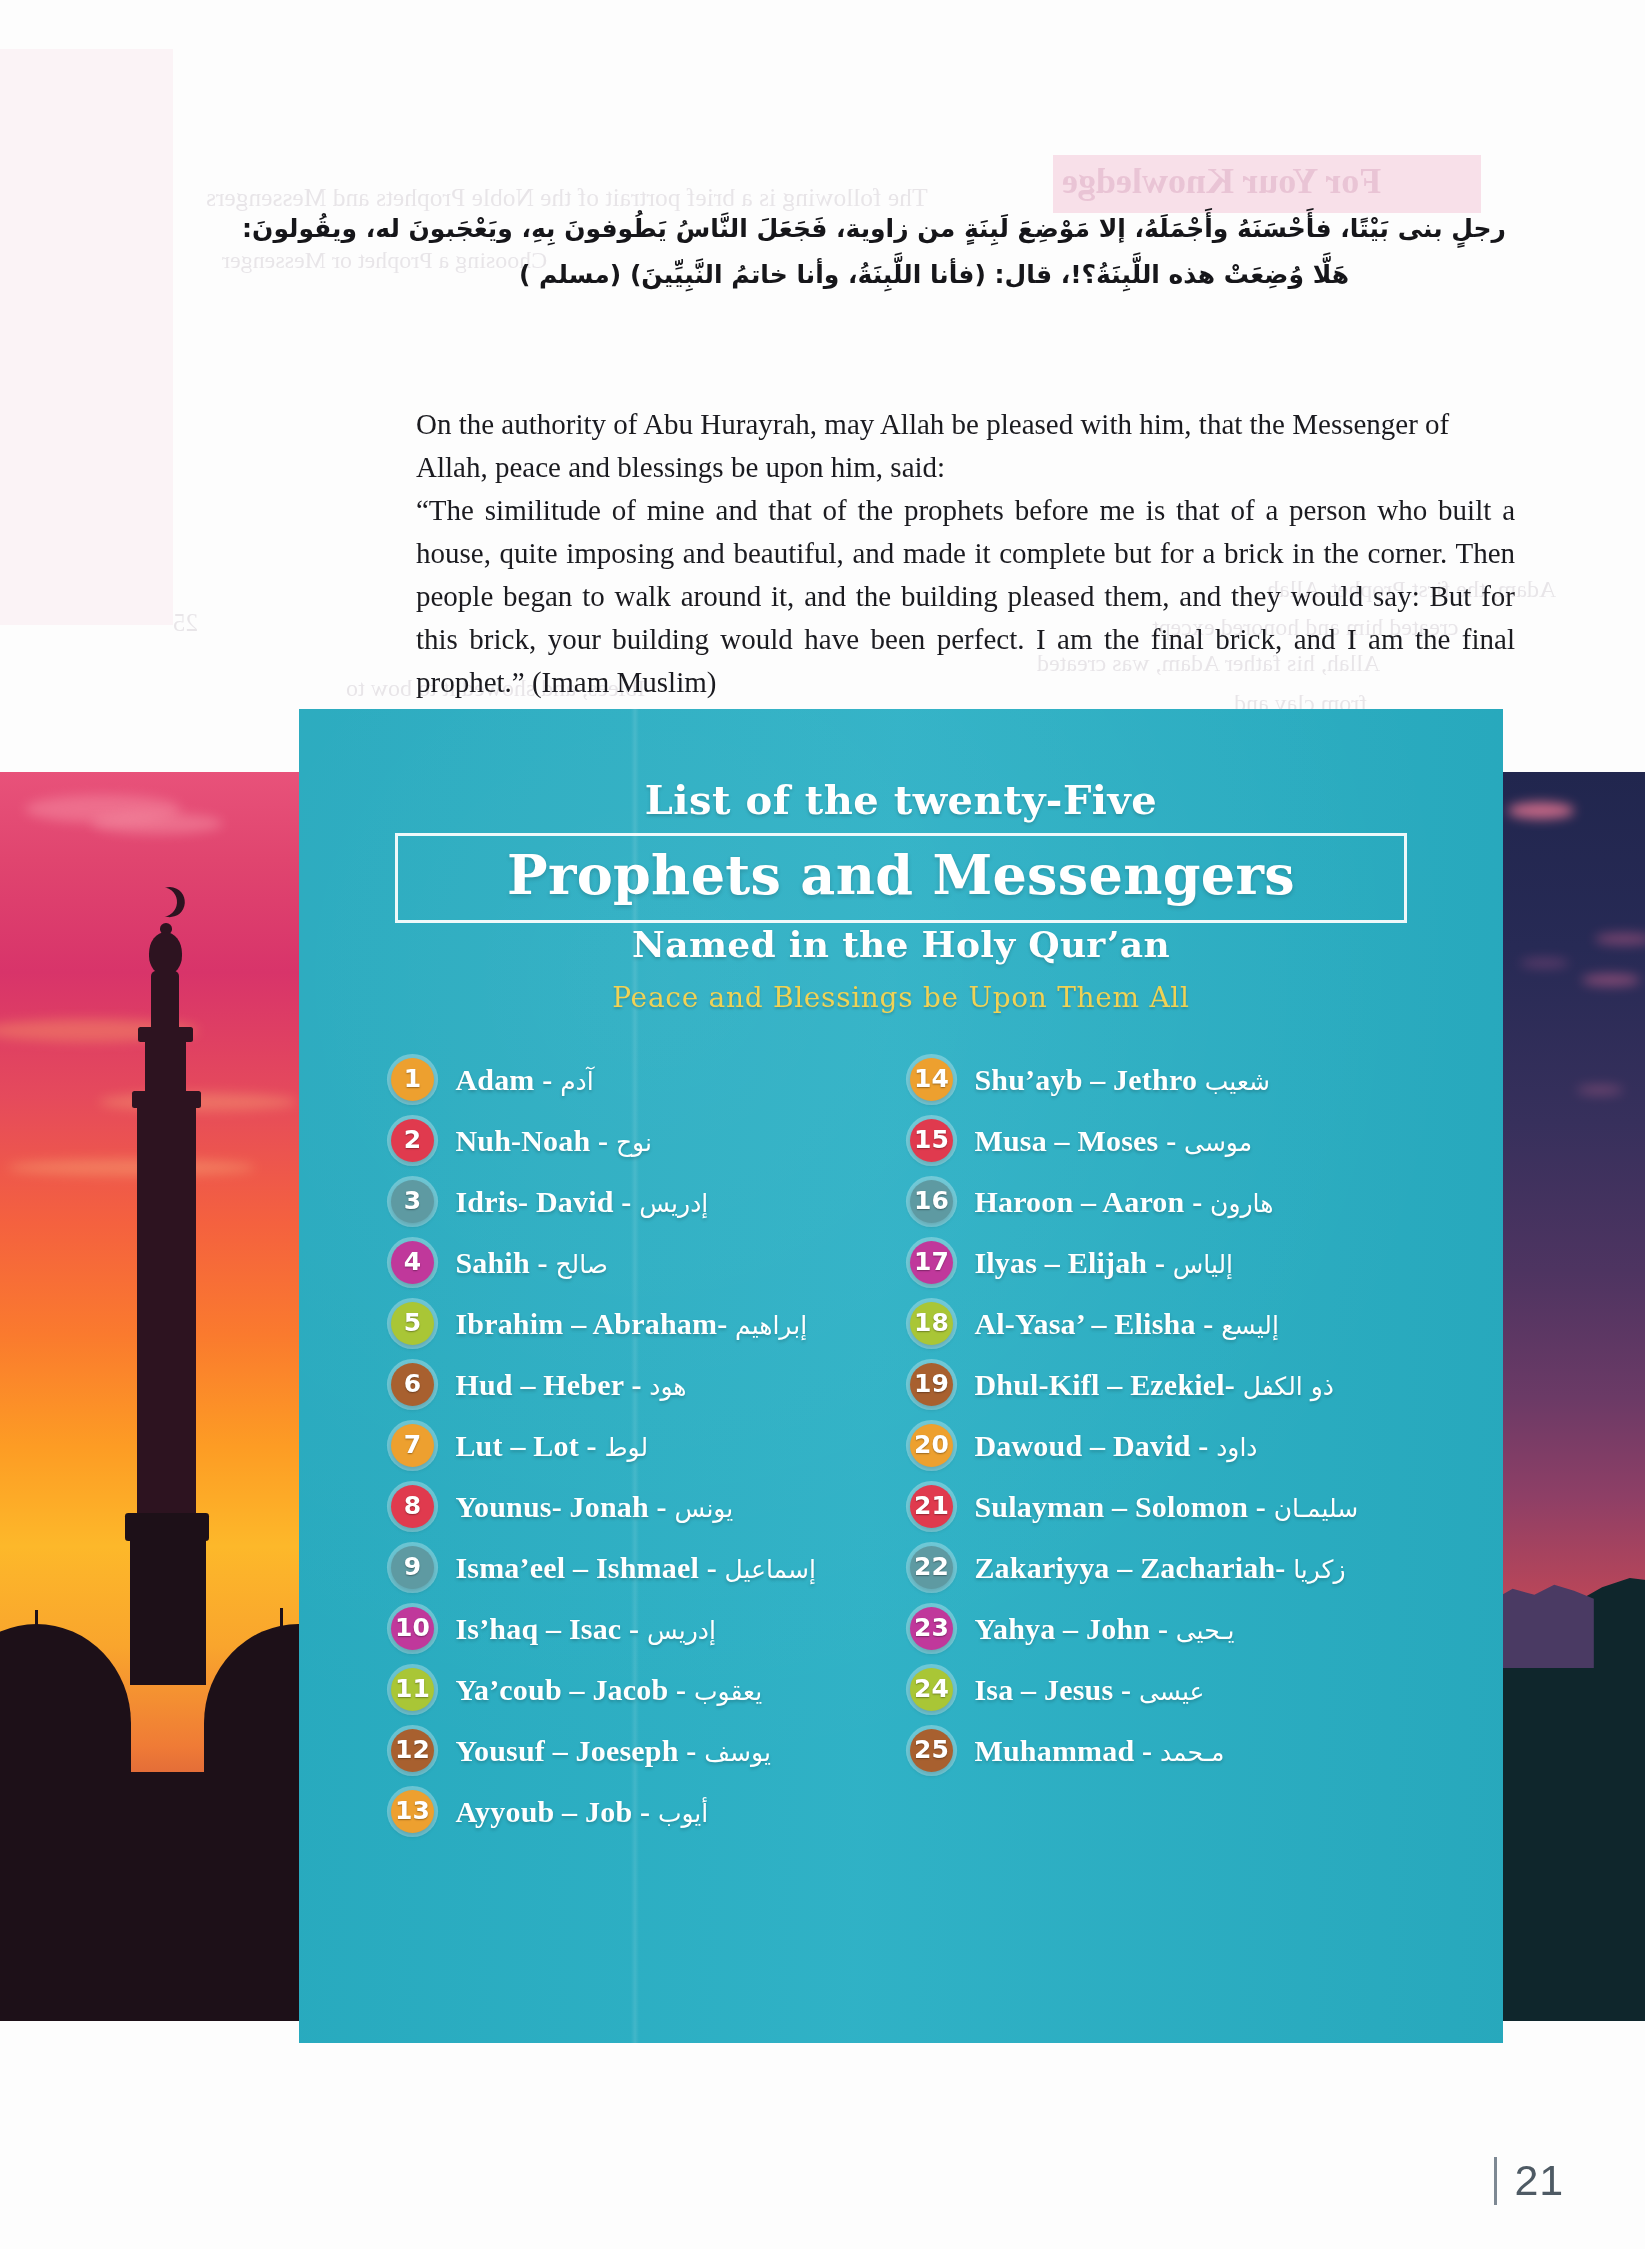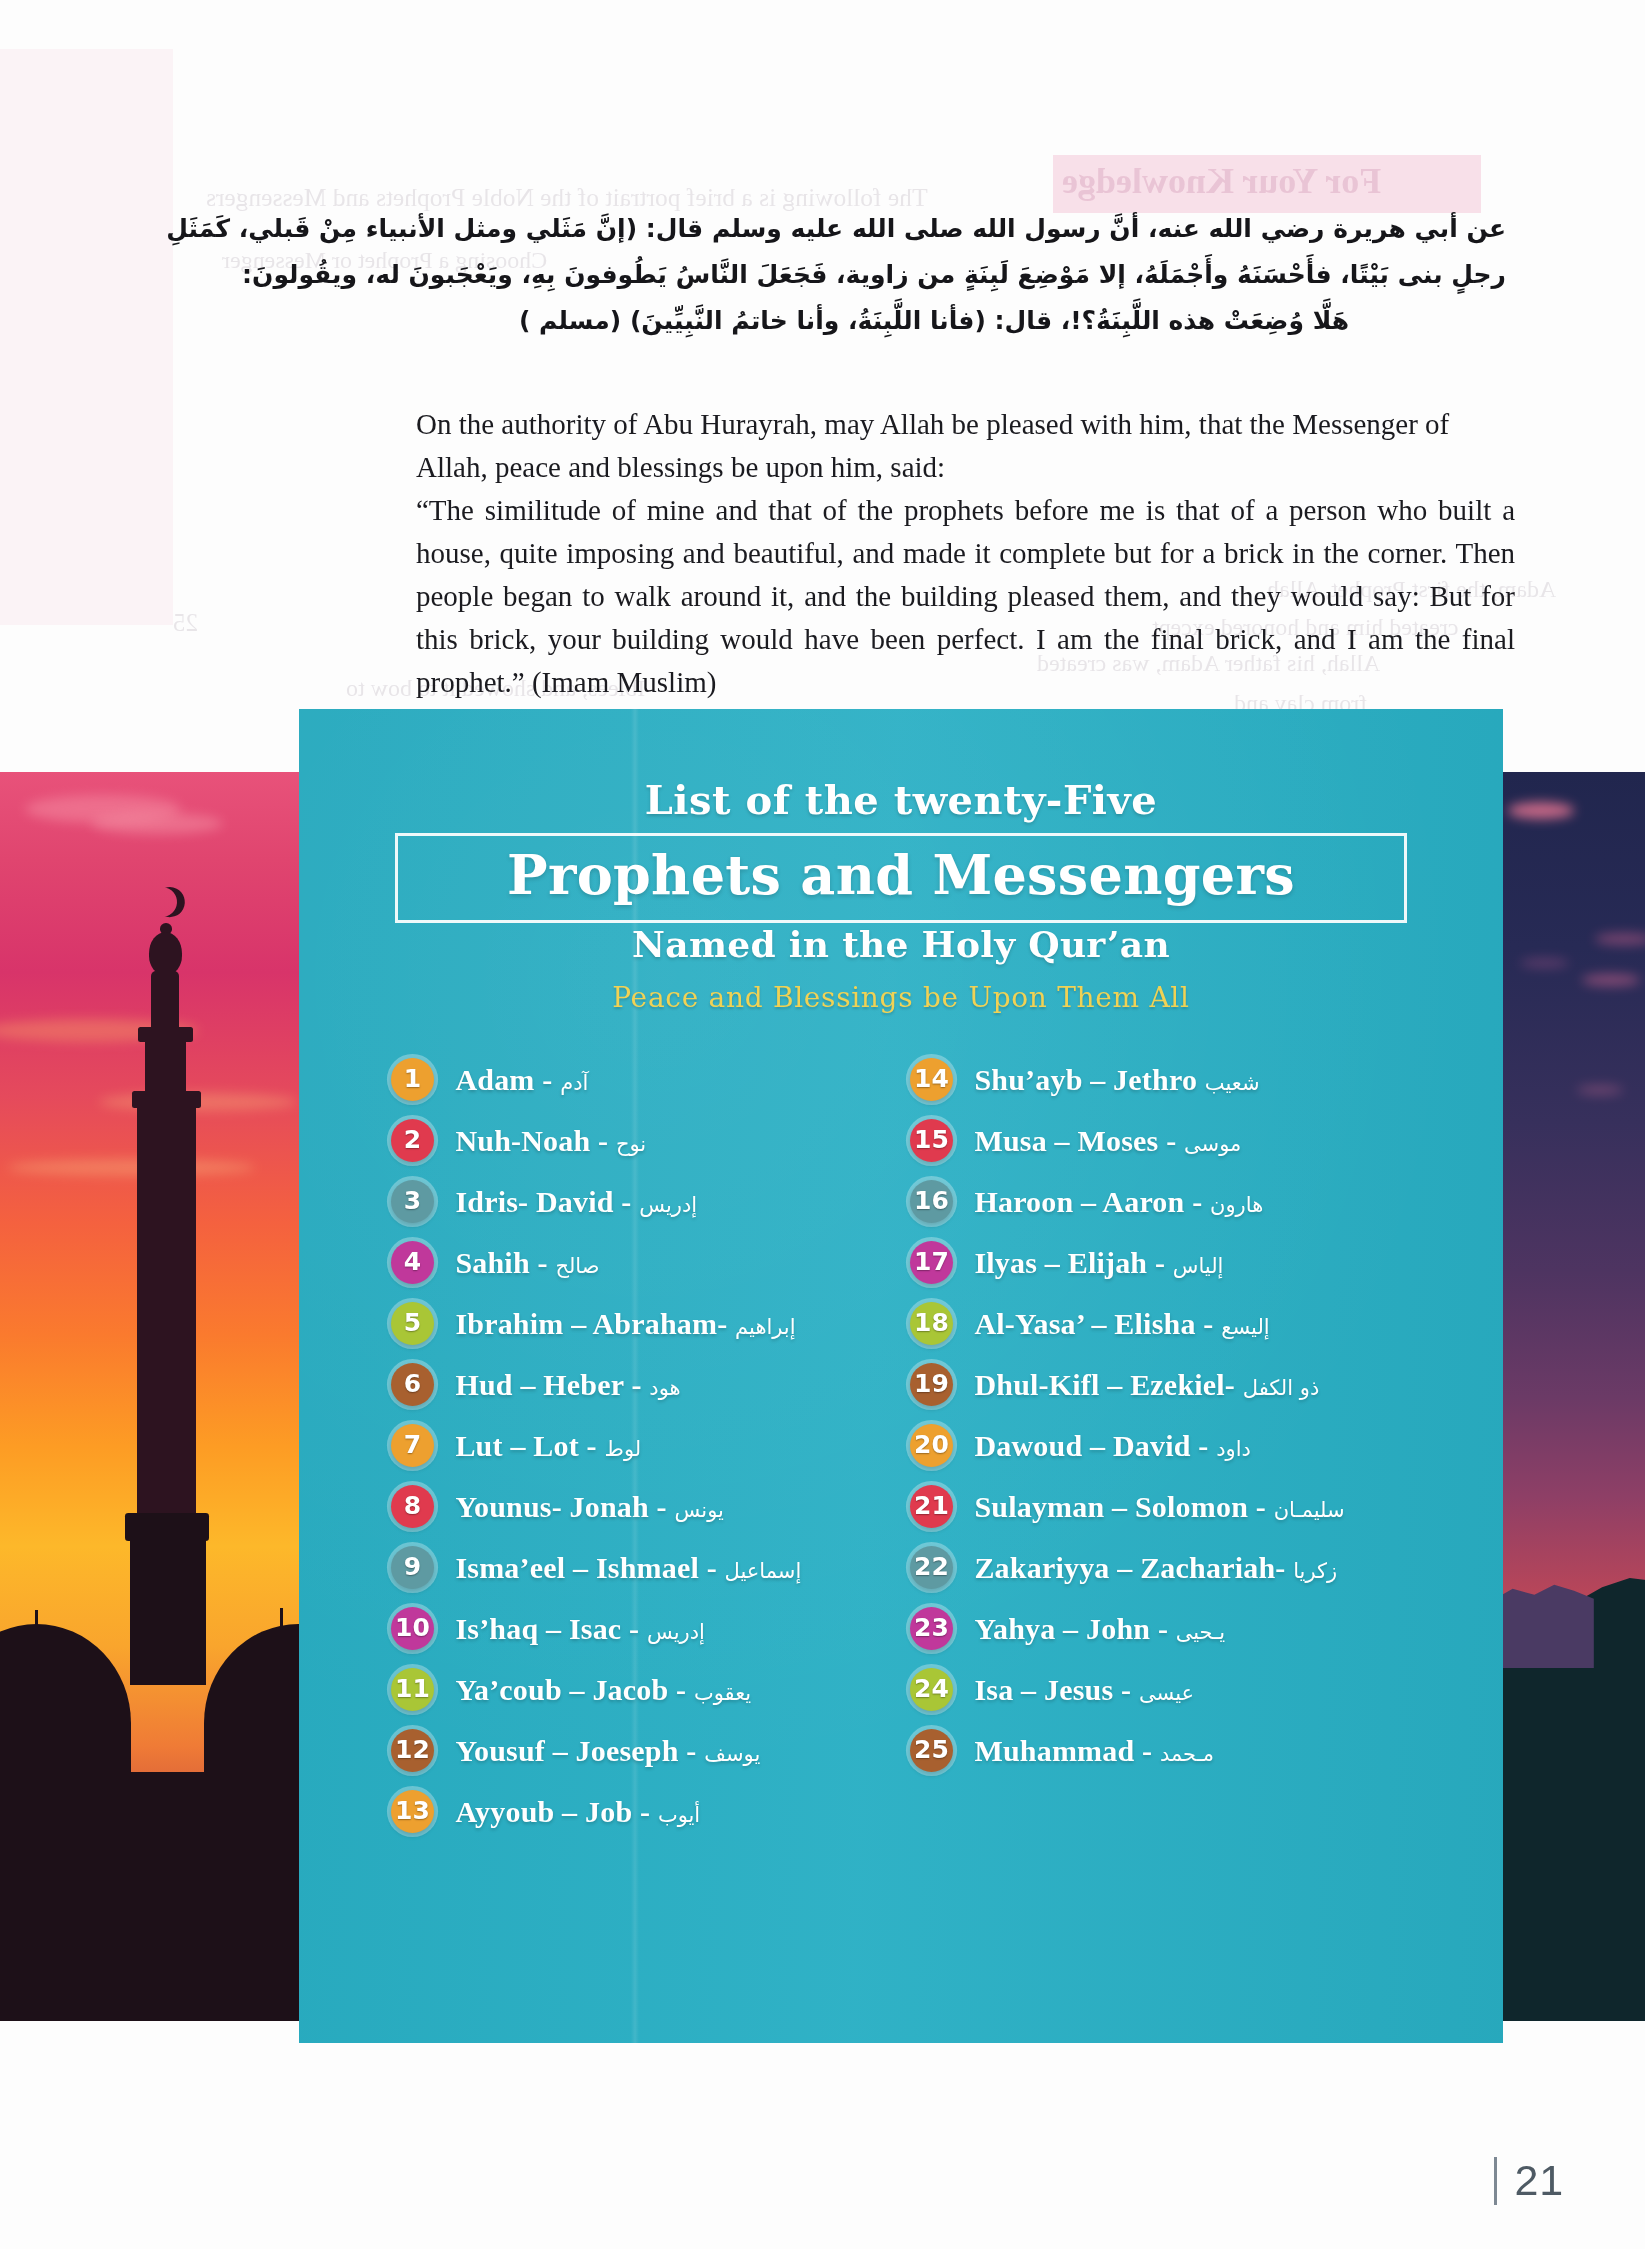--- a/index.html
+++ b/index.html
@@ -244,21 +244,21 @@
     font-family: "Liberation Serif", serif;
     font-weight: bold;
     font-size: 30px;
     white-space: nowrap;
     text-shadow: 0 1.6px 3.3px rgba(0,0,0,.20);
     letter-spacing: 0.2px;
   }
   .name .ar {
     font-family: "DejaVu Sans", sans-serif;
     font-weight: normal;
-    font-size: 21px;
+    font-size: 25px;
     direction: rtl;
     unicode-bidi: isolate;
   }
 
   
   .footer {
     position: absolute;
     left: 1494px;
     top: 2156px;
     display: flex;
@@ -290,21 +290,20 @@
     <div class="ghost" style="left:1267px; top:576px; font-size:24px;">Adam, the first Prophet, Allah</div>
     <div class="ghost" style="left:1152px; top:614px; font-size:24px;">created him and honored except</div>
     <div class="ghost" style="left:346px; top:675px; font-size:24px;">Iblees, and showed it to bow to</div>
     <div class="ghost" style="left:1037px; top:650px; font-size:24px;">Allah, his father Adam, was created</div>
     <div class="ghost" style="left:1234px; top:690px; font-size:24px;">from clay and</div>
     <div class="ghost" style="left:173px; top:609px; font-size:25px;">25</div>
     <div class="ghost" style="left:1062px; top:160px; font-size:36px; font-weight:bold; color:#d9a3bd; opacity:.45;">For Your Knowledge</div>
   </div>
 
   <div class="arabic-block">
-    <div>عن أبي هريرة رضي الله عنه، أنَّ رسول الله صلى الله عليه وسلم قال: (إنَّ مَثَلي ومثل الأنبياء مِنْ قَبلي، كَمَثَلِ</div>
     <div>رجلٍ بنى بَيْتًا، فأَحْسَنَهُ وأَجْمَلَهُ، إلا مَوْضِعَ لَبِنَةٍ من زاوية، فَجَعَلَ النَّاسُ يَطُوفونَ بِهِ، ويَعْجَبونَ له، ويقُولونَ:</div>
     <div>هَلَّا وُضِعَتْ هذه اللَّبِنَةُ؟!، قال: (فأنا اللَّبِنَةُ، وأنا خاتمُ النَّبِيِّينَ) (مسلم )</div>
   </div>
 
   <div class="english-block">
     <p class="no-justify">On the authority of Abu Hurayrah, may Allah be pleased with him, that the Messenger of Allah, peace and blessings be upon him, said:</p>
     <p>“The similitude of mine and that of the prophets before me is that of a person who built a house, quite imposing and beautiful, and made it complete but for a brick in the corner. Then people began to walk around it, and the building pleased them, and they would say: But for this brick, your building would have been perfect. I am the final brick, and I am the final prophet.” (Imam Muslim)</p>
   </div>
 
   <div class="photo photo-left">

